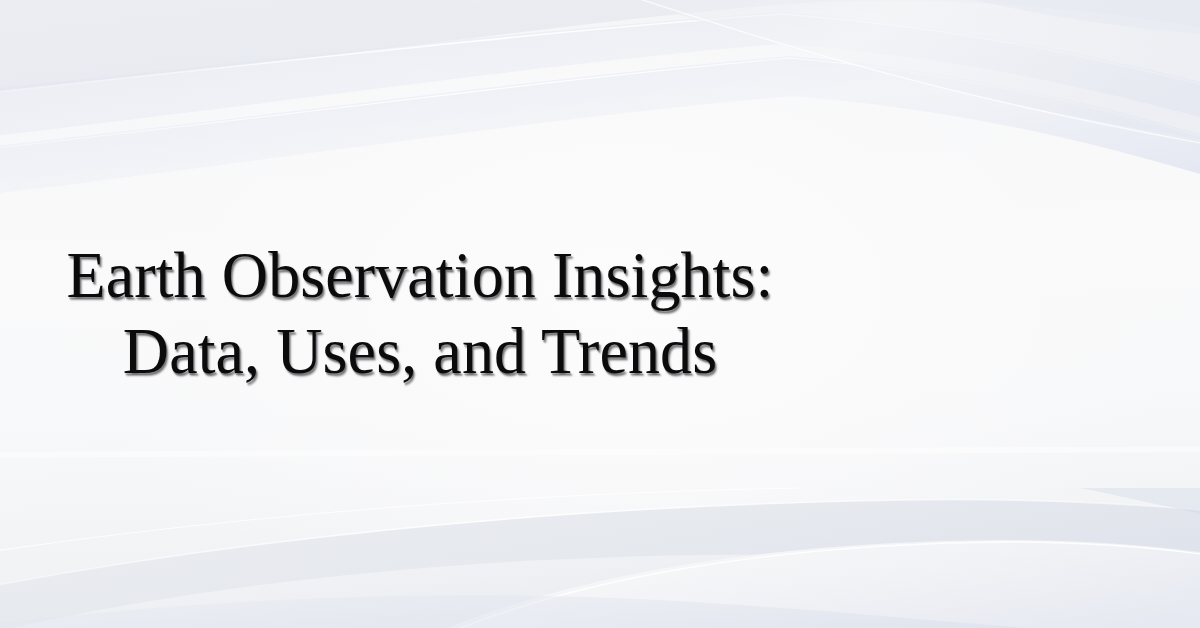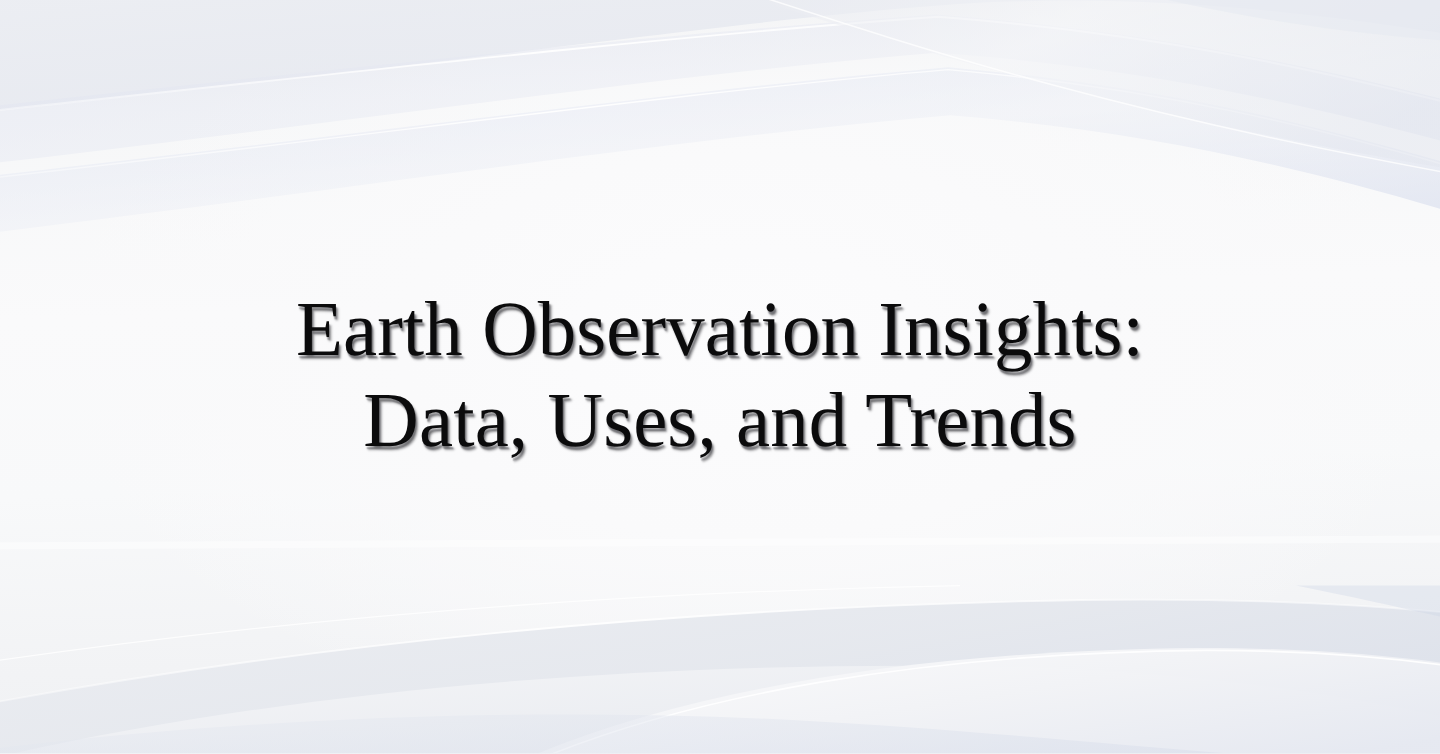--- a/index.html
+++ b/index.html
@@ -41,21 +41,20 @@
 
   
   .title-wrap {
     position: absolute;
     left: 0;
     right: 0;
     top: 0;
     height: 628px;
     display: flex;
     align-items: center;
-    justify-content: center;
   }
 
   .deck-title {
     width: 840px;
     margin: 0;
     padding: 0;
     text-align: center;
     font-family: "Liberation Serif", "DejaVu Serif", serif;
     font-weight: 400;
     font-size: 65px;

